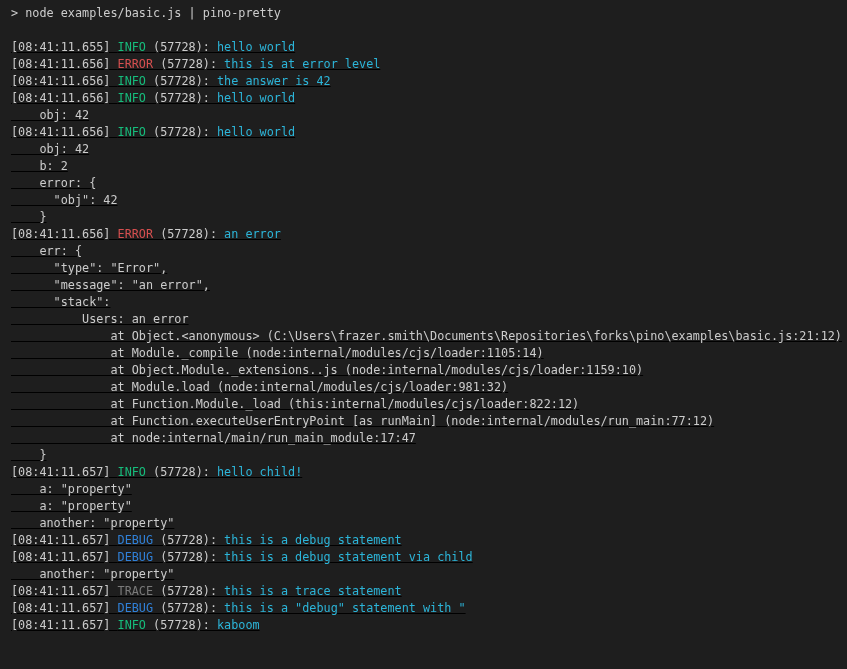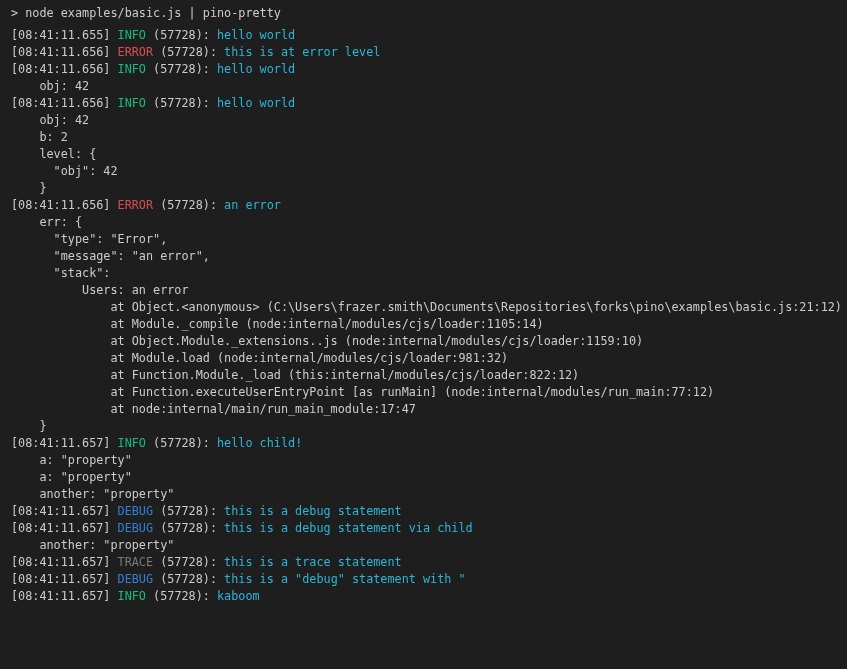--- a/index.html
+++ b/index.html
@@ -14,37 +14,39 @@
     padding: 5px 0 0 11px;
     font-size: 11.8px;
     line-height: 17px;
     overflow: hidden;
   }
   .line {
     white-space: pre;
     height: 17px;
   }
   .log-lines {
-    margin-top: 5px; 
+    margin-top: 17px; 
+    text-decoration: underline;
   }
 </style>
 </head>
 <body style="background: rgb(30, 30, 30);">
 
 <div class="terminal">
   <div class="line" style="color: rgb(204, 204, 204);"><span>&gt; </span><span>node examples/basic.js | pino-pretty</span></div>
   <div class="log-lines">
       <div class="line"><span style="color: rgb(204, 204, 204);">[08:41:11.655] </span><span style="color: rgb(22, 189, 124);">INFO</span><span style="color: rgb(204, 204, 204);"> (57728): </span><span style="color: rgb(44, 181, 217);">hello world</span></div>
       <div class="line"><span style="color: rgb(204, 204, 204);">[08:41:11.656] </span><span style="color: rgb(214, 79, 79);">ERROR</span><span style="color: rgb(204, 204, 204);"> (57728): </span><span style="color: rgb(44, 181, 217);">this is at error level</span></div>
+      <div class="line"><span style="color: rgb(204, 204, 204);">[08:41:11.656] </span><span style="color: rgb(22, 189, 124);">INFO</span><span style="color: rgb(204, 204, 204);"> (57728): </span><span style="color: rgb(44, 181, 217);">the answer is 42</span></div>
       <div class="line"><span style="color: rgb(204, 204, 204);">[08:41:11.656] </span><span style="color: rgb(22, 189, 124);">INFO</span><span style="color: rgb(204, 204, 204);"> (57728): </span><span style="color: rgb(44, 181, 217);">hello world</span></div>
       <div class="line"><span style="color: rgb(204, 204, 204);">    obj: 42</span></div>
       <div class="line"><span style="color: rgb(204, 204, 204);">[08:41:11.656] </span><span style="color: rgb(22, 189, 124);">INFO</span><span style="color: rgb(204, 204, 204);"> (57728): </span><span style="color: rgb(44, 181, 217);">hello world</span></div>
       <div class="line"><span style="color: rgb(204, 204, 204);">    obj: 42</span></div>
       <div class="line"><span style="color: rgb(204, 204, 204); text-align: center;">    b: 2</span></div>
-      <div class="line"><span style="color: rgb(204, 204, 204);">    level: {</span></div>
+      <div class="line"><span style="color: rgb(204, 204, 204);">    error: {</span></div>
       <div class="line"><span style="color: rgb(204, 204, 204);">      "obj": 42</span></div>
       <div class="line"><span style="color: rgb(204, 204, 204);">    }</span></div>
       <div class="line"><span style="color: rgb(204, 204, 204);">[08:41:11.656] </span><span style="color: rgb(214, 79, 79);">ERROR</span><span style="color: rgb(204, 204, 204);"> (57728): </span><span style="color: rgb(44, 181, 217);">an error</span></div>
       <div class="line"><span style="color: rgb(204, 204, 204);">    err: {</span></div>
       <div class="line"><span style="color: rgb(204, 204, 204);">      "type": "Error",</span></div>
       <div class="line"><span style="color: rgb(204, 204, 204);">      "message": "an error",</span></div>
       <div class="line"><span style="color: rgb(204, 204, 204);">      "stack":</span></div>
       <div class="line"><span style="color: rgb(204, 204, 204);">          Users: an error</span></div>
       <div class="line"><span style="color: rgb(204, 204, 204);">              at Object.&lt;anonymous&gt; (C:\Users\frazer.smith\Documents\Repositories\forks\pino\examples\basic.js:21:12)</span></div>
       <div class="line"><span style="color: rgb(204, 204, 204); text-align: center;">              at Module._compile (node:internal/modules/cjs/loader:1105:14)</span></div>

